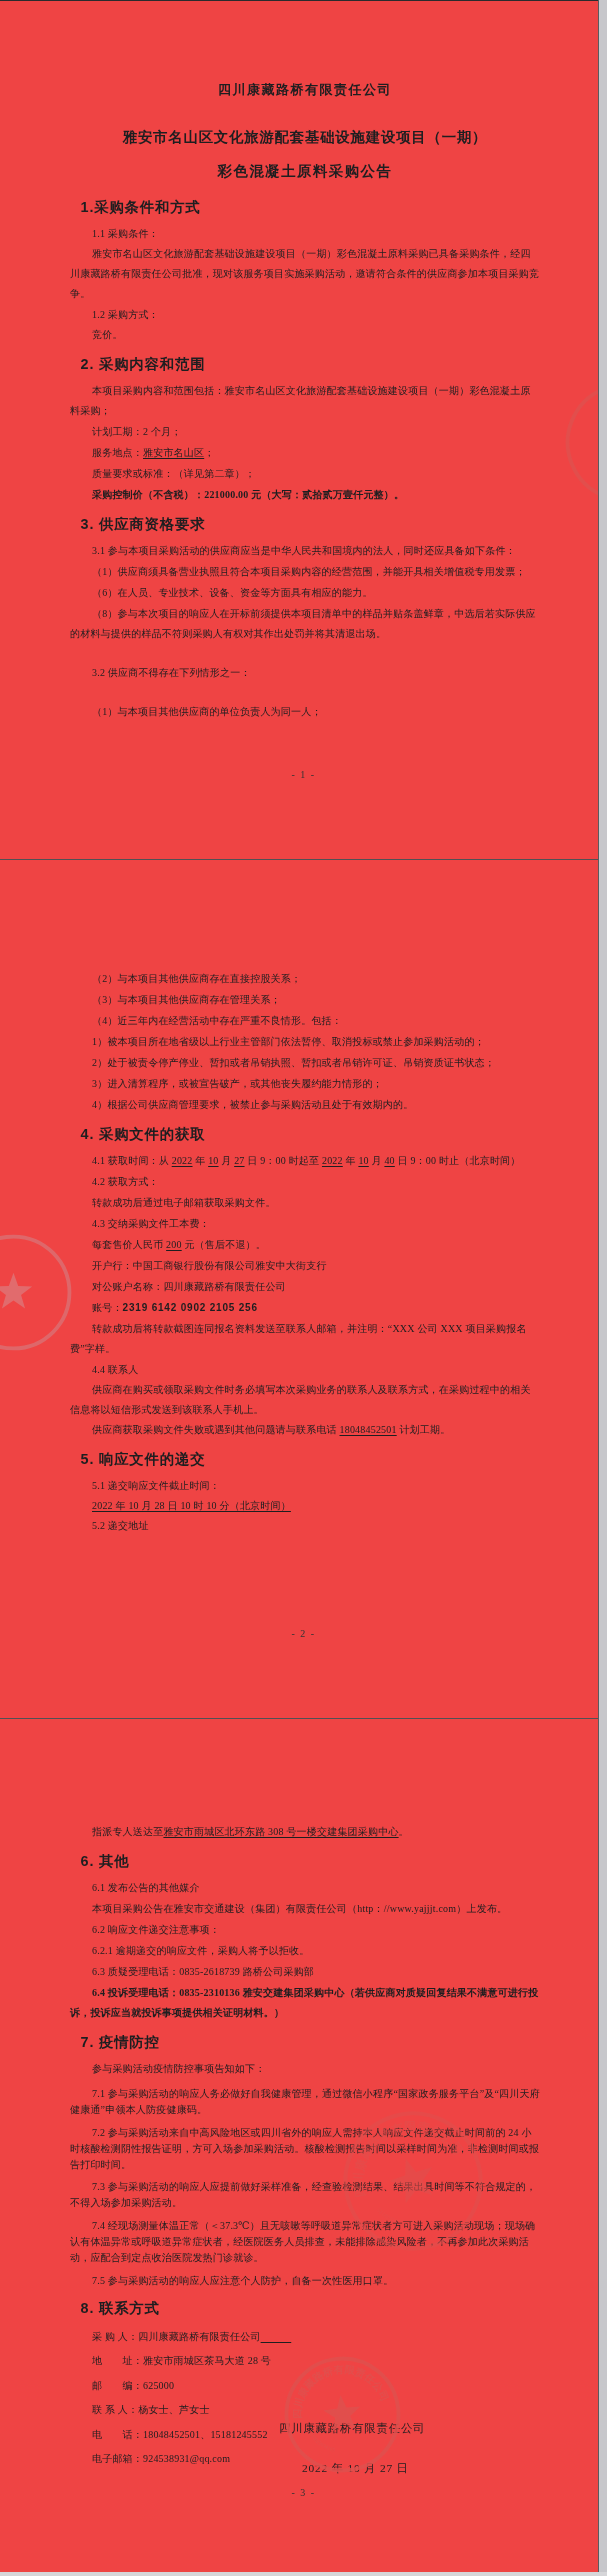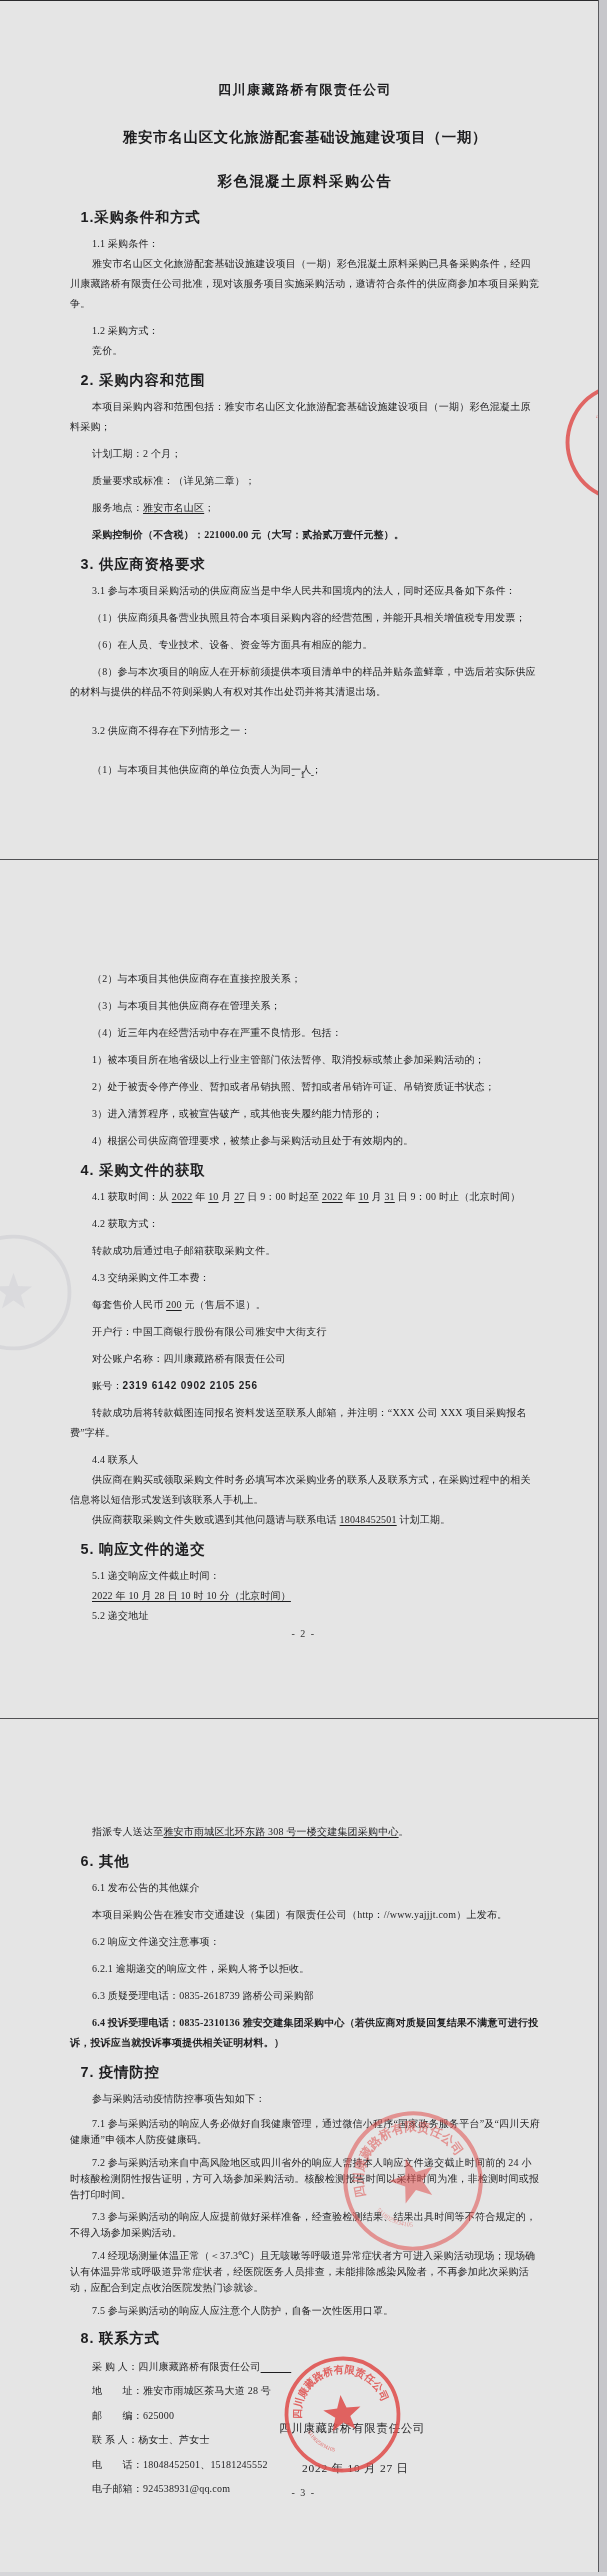--- a/index.html
+++ b/index.html
@@ -1,35 +1,35 @@
 <!DOCTYPE html>
 <html style="font-size:12px"><head>
 <meta charset="utf-8">
 <style>
   html,body{margin:0;padding:0;background:#ffffff;}
   .canvas{position:relative;width:607px;height:2576px;background:#fdfdfe;overflow:hidden;
           font-family:"Liberation Serif","DejaVu Serif",serif;color:#1e1e20;}
-  .page{position:relative;width:607px;height:859px;background:#e5e5e5;overflow:hidden;box-sizing:border-box;}
+  .page{position:relative;width:607px;height:859px;background:#ef4444;overflow:hidden;box-sizing:border-box;}
   .page.p1{border-top:1.5px solid #2b2b2d;}
   .page.p2,.page.p3{border-top:1.5px solid #515154;}
   .content{position:absolute;left:70px;right:67px;top:0;}
   .p1 .content{padding-top:79px;}
   .p2 .content{padding-top:109px;}
   .p3 .content{padding-top:103px;}
   p{margin:0;line-height:20px;font-size:10px;text-indent:2.2em;letter-spacing:0.2px;}
-  .sp{margin-top:7px;}
+  .sp{margin-top:1px;}
   .sp2{margin-top:19px;}
   .b{font-weight:bold;}
   .tight{line-height:16px;margin:6.8px 0;}
   .u{text-decoration:underline;text-underline-offset:2.3px;}
   .h{font-family:"Liberation Sans","DejaVu Sans",sans-serif;font-weight:bold;font-size:14.4px;
      line-height:21px;margin:9px 0 6px 10.6px;text-indent:0;letter-spacing:0.8px;}
   .doc-title{font-family:"Liberation Sans","DejaVu Sans",sans-serif;font-weight:bold;text-align:center;text-indent:0;}
   .t1{font-size:13px;line-height:20px;margin-bottom:26px;letter-spacing:1.5px;}
-  .t2{font-size:14.4px;line-height:23px;margin-bottom:21px;letter-spacing:0.8px;}
+  .t2{font-size:14.4px;line-height:23px;margin-bottom:11px;letter-spacing:0.8px;}
   .t3{font-size:14.4px;line-height:23px;margin-bottom:13.7px;letter-spacing:1.5px;}
   .mono{font-family:"Liberation Sans","DejaVu Sans",sans-serif;font-weight:bold;letter-spacing:0.8px;}
   .contact p{line-height:23px;margin:1.5px 0;text-indent:2.2em;}
   .footer{position:absolute;left:0;right:0;top:768px;text-align:center;font-size:10px;color:#333;letter-spacing:1.5px;}
   .sig{position:absolute;font-size:11.4px;letter-spacing:0.8px;}
   .sig1{top:702px;left:279px;}
   .sig2{top:742px;left:302px;}
   .seal{position:absolute;pointer-events:none;}
   .seal-edge{left:563px;top:379px;opacity:.85;transform:rotate(112deg);}
   .seal-mid{left:340px;top:389px;opacity:.55;transform:rotate(-18deg);}
@@ -52,22 +52,22 @@
 
       <div class="h">1.采购条件和方式</div>
       <p>1.1 采购条件：</p>
       <p>雅安市名山区文化旅游配套基础设施建设项目（一期）彩色混凝土原料采购已具备采购条件，经四川康藏路桥有限责任公司批准，现对该服务项目实施采购活动，邀请符合条件的供应商参加本项目采购竞争。</p>
       <p class="sp">1.2 采购方式：</p>
       <p>竞价。</p>
 
       <div class="h">2. 采购内容和范围</div>
       <p>本项目采购内容和范围包括：雅安市名山区文化旅游配套基础设施建设项目（一期）彩色混凝土原料采购；</p>
       <p class="sp">计划工期：2 个月；</p>
+      <p class="sp"><span>服务地点：</span><span class="u">雅安市名山区</span><span>；</span></p>
       <p class="sp">质量要求或标准：（详见第二章）；</p>
-      <p class="sp"><span>服务地点：</span><span class="u">雅安市名山区</span><span>；</span></p>
       <p class="sp b">采购控制价（不含税）：221000.00 元（大写：贰拾贰万壹仟元整）。</p>
 
       <div class="h">3. 供应商资格要求</div>
       <p>3.1 参与本项目采购活动的供应商应当是中华人民共和国境内的法人，同时还应具备如下条件：</p>
       <p class="sp">（1）供应商须具备营业执照且符合本项目采购内容的经营范围，并能开具相关增值税专用发票；</p>
       <p class="sp">（6）在人员、专业技术、设备、资金等方面具有相应的能力。</p>
       <p class="sp">（8）参与本次项目的响应人在开标前须提供本项目清单中的样品并贴条盖鲜章，中选后若实际供应的材料与提供的样品不符则采购人有权对其作出处罚并将其清退出场。</p>
       <p class="sp2">3.2 供应商不得存在下列情形之一：</p>
       <p class="sp2">（1）与本项目其他供应商的单位负责人为同一人；</p>
     </div>
@@ -95,21 +95,21 @@
     <div class="content">
       <p>（2）与本项目其他供应商存在直接控股关系；</p>
       <p class="sp">（3）与本项目其他供应商存在管理关系；</p>
       <p class="sp">（4）近三年内在经营活动中存在严重不良情形。包括：</p>
       <p class="sp">1）被本项目所在地省级以上行业主管部门依法暂停、取消投标或禁止参加采购活动的；</p>
       <p class="sp">2）处于被责令停产停业、暂扣或者吊销执照、暂扣或者吊销许可证、吊销资质证书状态；</p>
       <p class="sp">3）进入清算程序，或被宣告破产，或其他丧失履约能力情形的；</p>
       <p class="sp">4）根据公司供应商管理要求，被禁止参与采购活动且处于有效期内的。</p>
 
       <div class="h">4. 采购文件的获取</div>
-      <p><span>4.1 获取时间：从 </span><span class="u">2022</span><span> 年 </span><span class="u">10</span><span> 月 </span><span class="u">27</span><span> 日 9：00 时起至 </span><span class="u">2022</span><span> 年 </span><span class="u">10</span><span> 月 </span><span class="u">31</span><span> 日 9：00 时止（北京时间）</span></p>
+      <p><span>4.1 获取时间：从 </span><span class="u">2022</span><span> 年 </span><span class="u">10</span><span> 月 </span><span class="u">27</span><span> 日 9：00 时起至 </span><span class="u">2022</span><span> 年 </span><span class="u">10</span><span> 月 </span><span class="u">40</span><span> 日 9：00 时止（北京时间）</span></p>
       <p class="sp">4.2 获取方式：</p>
       <p class="sp">转款成功后通过电子邮箱获取采购文件。</p>
       <p class="sp">4.3 交纳采购文件工本费：</p>
       <p class="sp"><span>每套售价人民币 </span><span class="u">200</span><span> 元（售后不退）。</span></p>
       <p class="sp">开户行：中国工商银行股份有限公司雅安中大街支行</p>
       <p class="sp">对公账户名称：四川康藏路桥有限责任公司</p>
       <p class="sp"><span>账号：</span><span class="mono">2319 6142 0902 2105 256</span></p>
       <p class="sp">转款成功后将转款截图连同报名资料发送至联系人邮箱，并注明：“XXX 公司 XXX 项目采购报名费”字样。</p>
       <p class="sp">4.4 联系人</p>
       <p>供应商在购买或领取采购文件时务必填写本次采购业务的联系人及联系方式，在采购过程中的相关信息将以短信形式发送到该联系人手机上。</p>

